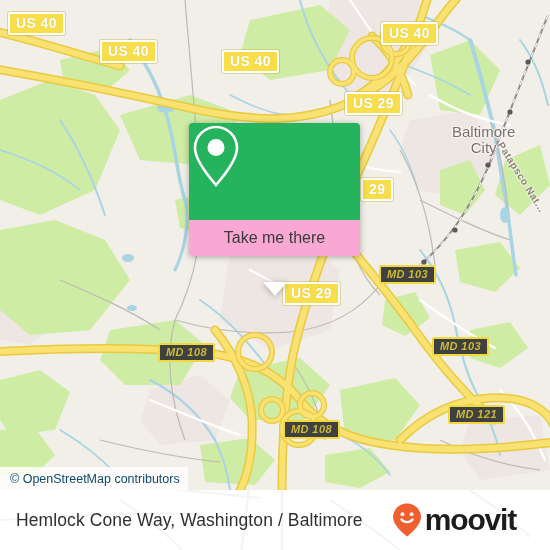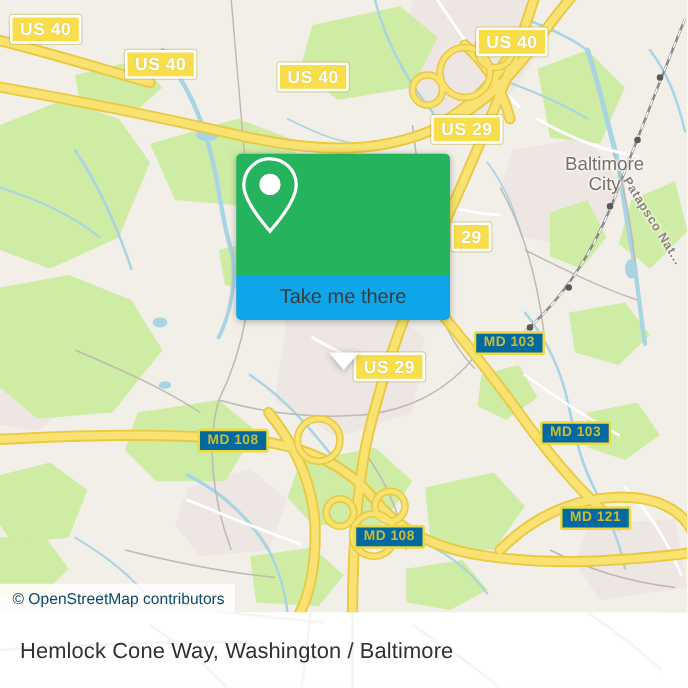--- a/index.html
+++ b/index.html
@@ -14,43 +14,43 @@
   #map svg{position:absolute;left:0;top:0;display:block;}
 
   
   .shield{position:absolute;display:flex;align-items:center;justify-content:center;
           box-sizing:border-box;border-radius:2px;font-weight:bold;
           letter-spacing:.4px;white-space:nowrap;}
   .shield.us{background:#f7de4a;border:2px solid #fff;color:#fff;
              text-shadow:0 0 1px rgba(0,0,0,.18);
              font-size:14px;padding:1px 6px 2px 6px;
              box-shadow:0 0 0 1px rgba(180,160,40,.35);}
-  .shield.md{background:#0369a1;border:2px solid #f0d93c;color:#cbbb33;
-             font-size:11px;padding:1px 6px 2px 6px;}
+  .shield.md{background:#404040;border:2px solid #f0d93c;color:#cbbb33;
+             font-size:11px;padding:1px 6px 2px 6px;font-style:italic;}
 
   
   .place{position:absolute;color:#7a7068;font-size:15px;line-height:16px;
          text-align:center;text-shadow:0 0 3px #fff,0 0 3px #fff,0 0 2px #fff;
          white-space:pre-line;}
   .roadlabel{position:absolute;color:#8c8278;font-size:10px;font-weight:bold;
              letter-spacing:.6px;white-space:nowrap;
              text-shadow:0 0 3px #fff,0 0 3px #fff;}
 
   
   #attrib{position:absolute;left:0;bottom:0;height:23px;
           background:rgba(255,255,255,.82);
           display:flex;align-items:center;padding:0 8px 0 10px;
           font-size:12.5px;color:#0c4a6e;}
 
   
   #popup{position:absolute;left:189px;top:123px;width:171px;
          filter:drop-shadow(0 1px 3px rgba(0,0,0,.30));}
   #popup-top{background:#26b35e;height:97px;border-radius:4px 4px 0 0;
              display:flex;align-items:center;justify-content:center;}
-  #popup-bottom{background:#0ea5e9;height:36px;border-radius:0 0 4px 4px;
+  #popup-bottom{background:#f9a8d4;height:36px;border-radius:0 0 4px 4px;
                 display:flex;align-items:center;justify-content:center;}
   #popup-btn-label{color:#3b3b3b;font-size:16px;}
   #popup-tail{position:absolute;left:50%;top:159px;margin-left:-12px;
               width:0;height:0;border-left:12px solid transparent;
               border-right:12px solid transparent;border-top:14px solid #fff;}
 
   
   #footer{position:absolute;left:0;top:490px;width:530px;height:60px;
           background:#ffffff;overflow:hidden;}
   #footer-watermark{position:absolute;left:0;top:-490px;opacity:.10;}
@@ -296,15 +296,25 @@
         <path d="M60 470 C120 482, 190 492, 260 498"></path>
         <path d="M120 500 C150 520, 175 540, 190 560"></path>
         <path d="M330 500 C360 520, 390 540, 410 560"></path>
         <path d="M470 490 C500 510, 525 530, 545 552"></path>
         <path d="M0 520 C60 516, 130 512, 200 514"></path>
       </g>
     </svg>
 
     <div id="footer-inner">
       <div id="footer-title">Hemlock Cone Way, Washington / Baltimore</div>
+      <div id="brand">
+        <svg width="34" height="36" viewBox="0 0 34 36">
+          <path d="M17 1.5 C24.7 1.5 31 7.6 31 15.1 C31 22 23.5 29.5 17 34.5
+                   C10.5 29.5 3 22 3 15.1 C3 7.6 9.3 1.5 17 1.5 Z" fill="#ef5f30"></path>
+          <circle cx="12.4" cy="12.2" r="1.9" fill="#ffffff"></circle>
+          <circle cx="21.6" cy="12.2" r="1.9" fill="#ffffff"></circle>
+          <path d="M11.4 17.4 C13.6 20.9 20.4 20.9 22.6 17.4" fill="none" stroke="#ffffff" stroke-width="2.3" stroke-linecap="round"></path>
+        </svg>
+        <span id="brand-text">moovit</span>
+      </div>
     </div>
   </div>
 </div>
 
 </body></html>

